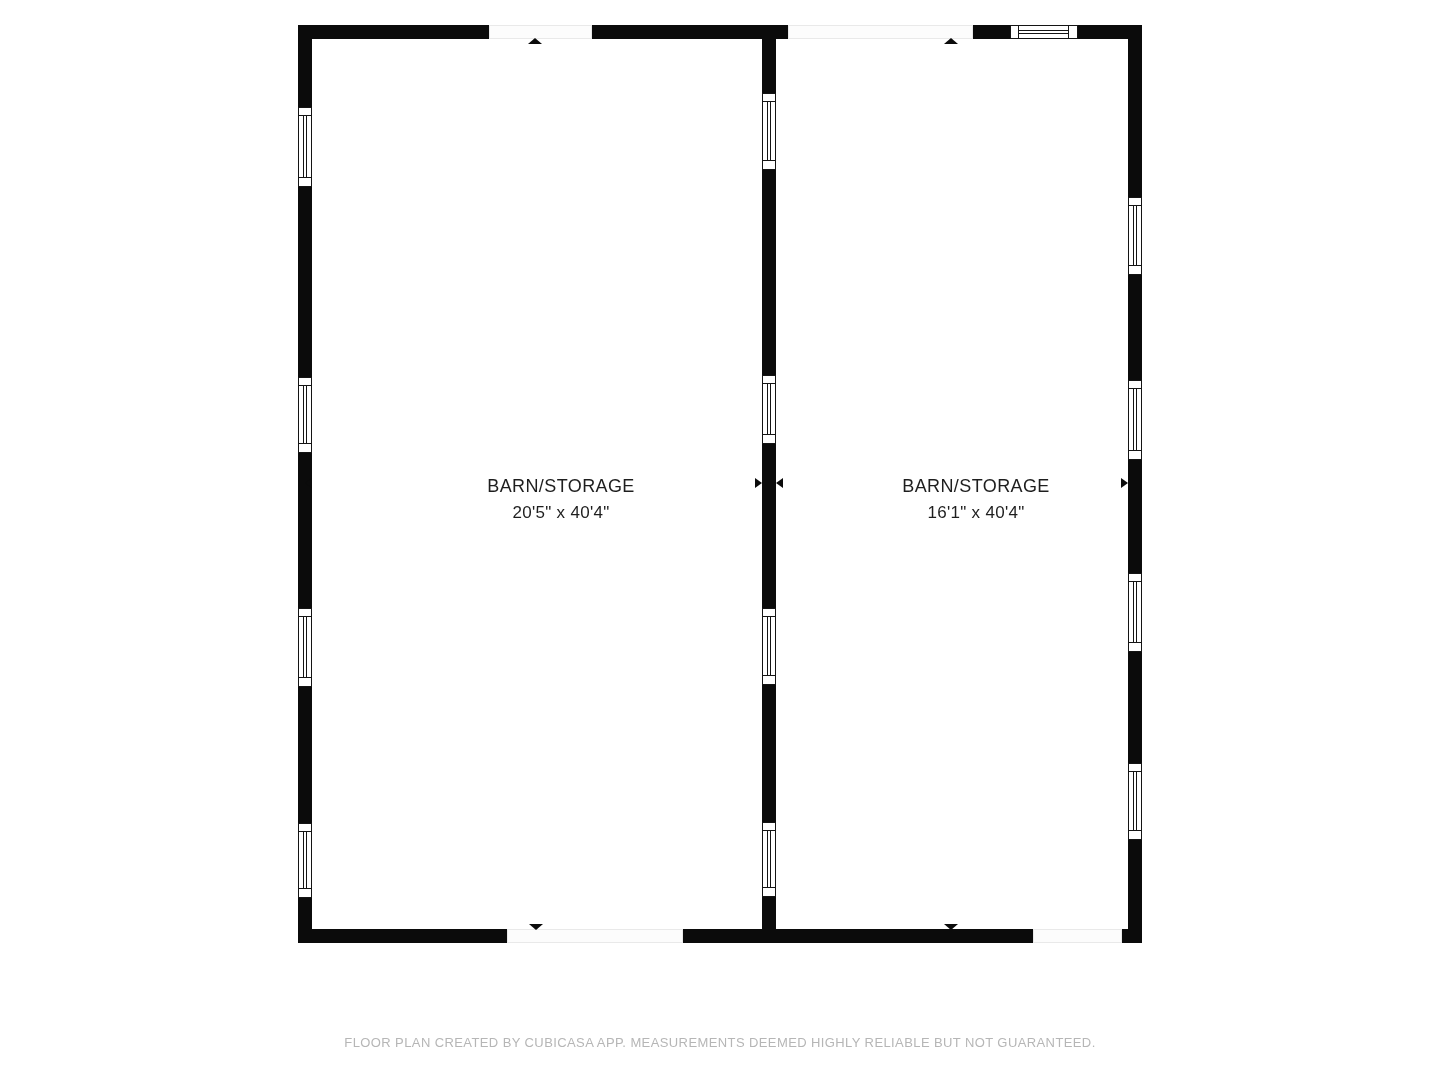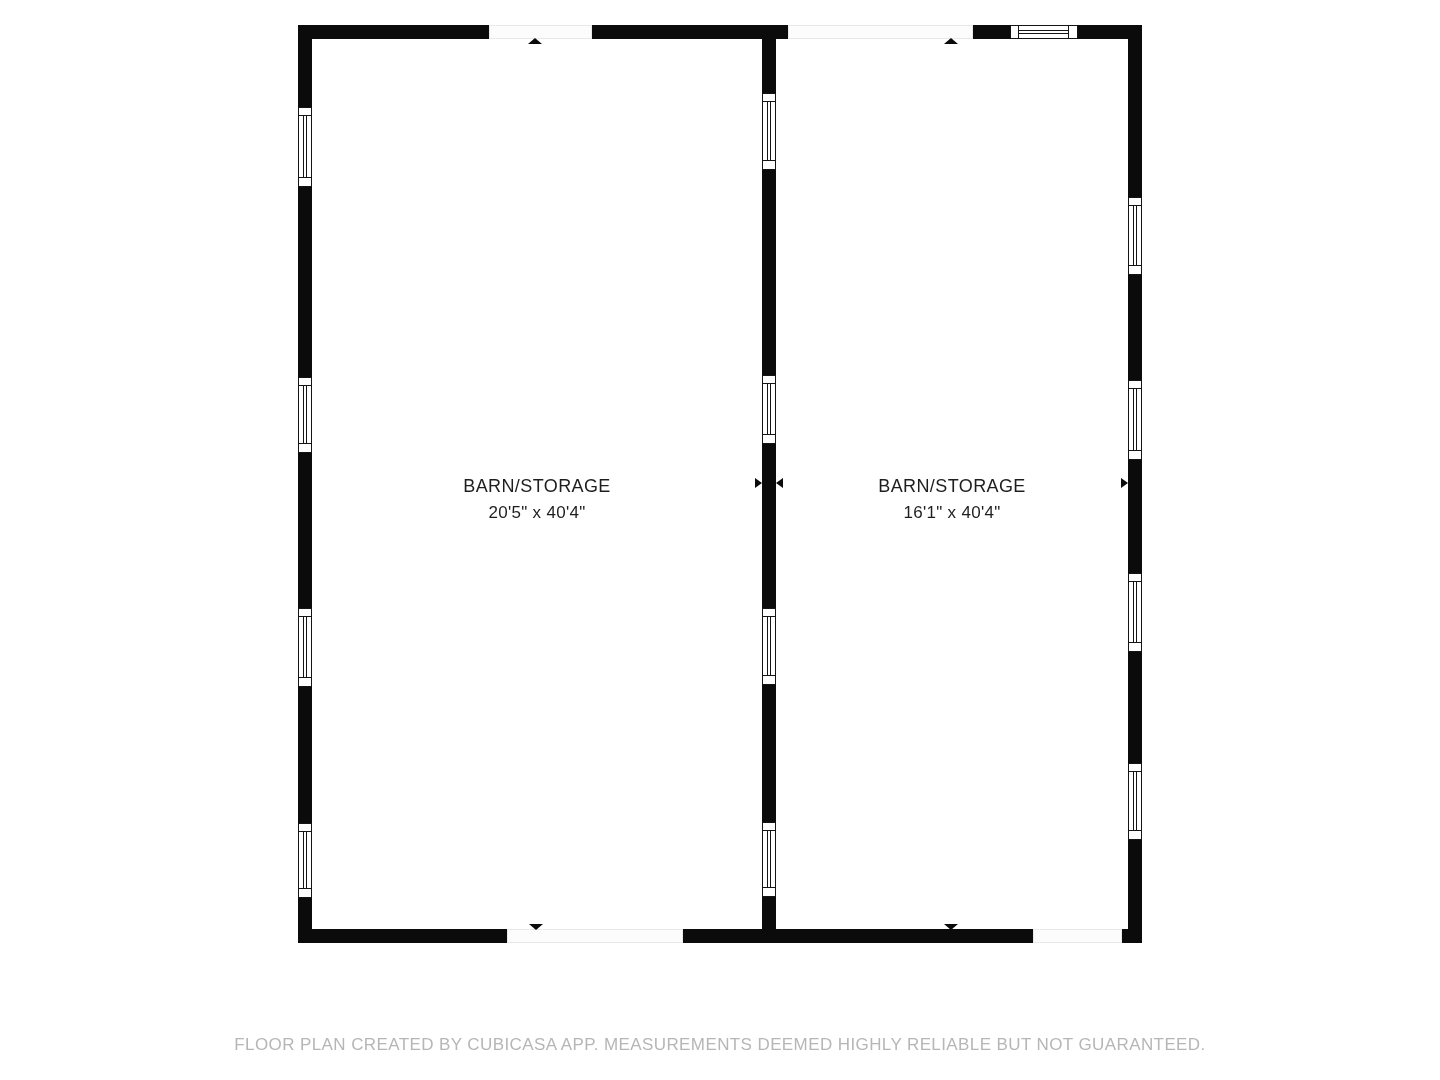--- a/index.html
+++ b/index.html
@@ -53,31 +53,32 @@
   .tri { position: absolute; width: 0; height: 0; }
   .tri-up    { border-left: 7px solid transparent; border-right: 7px solid transparent; border-bottom: 6px solid #0b0b0b; }
   .tri-down  { border-left: 7px solid transparent; border-right: 7px solid transparent; border-top: 6px solid #0b0b0b; }
   .tri-left  { border-top: 5px solid transparent; border-bottom: 5px solid transparent; border-right: 7px solid #0b0b0b; }
   .tri-right { border-top: 5px solid transparent; border-bottom: 5px solid transparent; border-left: 7px solid #0b0b0b; }
 
   .room-label {
     position: absolute;
     text-align: center;
     color: #1e1e1e;
+    margin-left: 24px;
   }
   .room-name { font-size: 18px; letter-spacing: 0.4px; line-height: 1.2; }
   .room-dims { font-size: 17px; letter-spacing: 0.3px; margin-top: 5px; }
 
   .footer {
     position: absolute;
     left: 0;
     right: 0;
     top: 1035px;
     text-align: center;
-    font-size: 17px;
+    font-size: 13px;
     letter-spacing: 0.4px;
     color: #b6b6b6;
   }
 </style>
 </head>
 <body>
 
 <div class="canvas">
   <div class="plan">
 

